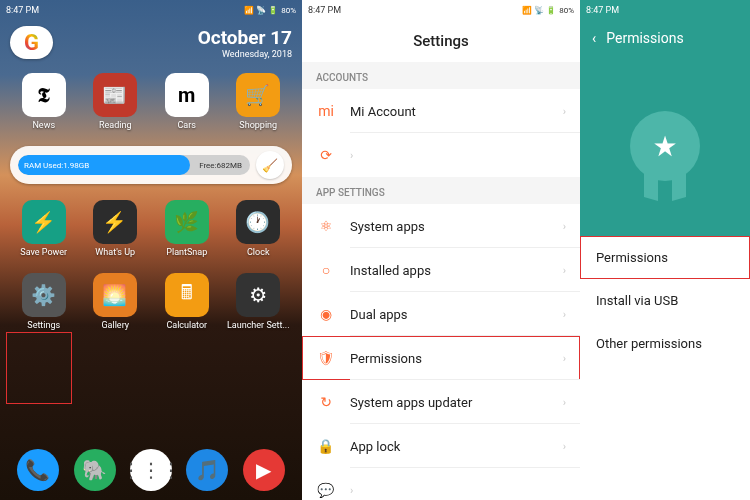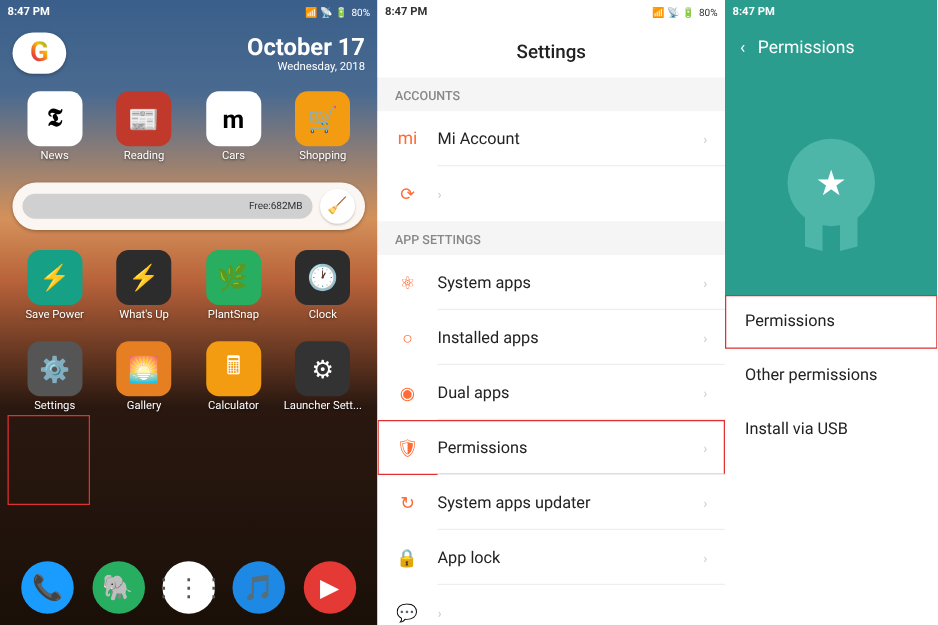--- a/index.html
+++ b/index.html
@@ -4,21 +4,21 @@
 <style>
 *{margin:0;padding:0;box-sizing:border-box;font-family:-apple-system,BlinkMacSystemFont,"Segoe UI",Roboto,sans-serif}
 body{width:750px;height:500px;display:flex;overflow:hidden}
 .pane{height:500px;position:relative;overflow:hidden}
 .pane1{width:302px;background:linear-gradient(to bottom,#3a5f8a 0%,#4a6a90 15%,#d4915a 35%,#b8623a 45%,#2a1810 65%,#1a1008 100%)}
 .pane2{width:278px;background:#f5f5f5}
 .pane3{width:170px;background:#fff}
 .statusbar{height:20px;display:flex;align-items:center;padding:0 6px;font-size:9px;color:#fff;justify-content:space-between}
 .statusbar.dark{color:#333;background:#fff}
 .statusbar.teal{background:#2a9d8f;color:#fff}
-.sb-left{font-weight:700}
+.sb-left{font-weight:400}
 .sb-right{display:flex;align-items:center;gap:3px;font-size:8px}
 .header-row{display:flex;justify-content:space-between;align-items:center;padding:6px 10px}
 .google-pill{background:#fff;border-radius:18px;padding:4px 14px;box-shadow:0 1px 3px rgba(0,0,0,0.3);display:flex;align-items:center}
 .google-g{font-size:22px;font-weight:700}
 .date-block{text-align:right;color:#fff}
 .date-main{font-size:19px;font-weight:700}
 .date-sub{font-size:9px}
 .icon-grid{display:grid;grid-template-columns:repeat(4,1fr);padding:8px 10px;gap:4px}
 .app{text-align:center}
 .app-icon{width:44px;height:44px;border-radius:10px;margin:0 auto 3px;display:flex;align-items:center;justify-content:center;font-size:20px;color:#fff}
@@ -97,20 +97,21 @@
         </div>
         <div class="app-label">Cars</div>
       </div>
     <div class="app">
         <div class="app-icon icon-shopping">🛒</div>
         <div class="app-label">Shopping</div>
       </div>
   </div>
   <div class="widget">
     <div class="ram-bar">
+      <div class="ram-used" style="width:74%">RAM Used:1.98GB</div>
       <div class="ram-free">Free:682MB</div>
     </div>
     <div class="clean-btn">🧹</div>
   </div>
   <div class="icon-grid">
     <div class="app">
         <div class="app-icon icon-savepower">⚡</div>
         <div class="app-label">Save Power</div>
       </div>
     <div class="app">
@@ -233,16 +234,16 @@
   </div>
   <div class="hero">
     <div class="hero-badge">
       <span class="hero-star">★</span>
       <div class="ribbon l"></div>
         <div class="ribbon r"></div>
     </div>
   </div>
   <div>
     <div class="perm-item" style="position:relative">Permissions<div class="highlight-box" style="left:0;right:0;top:0;bottom:0"></div></div>
+    <div class="perm-item">Install via USB</div>
     <div class="perm-item">Other permissions</div>
-    <div class="perm-item">Install via USB</div>
   </div>
 </div>
 
 </body></html>

